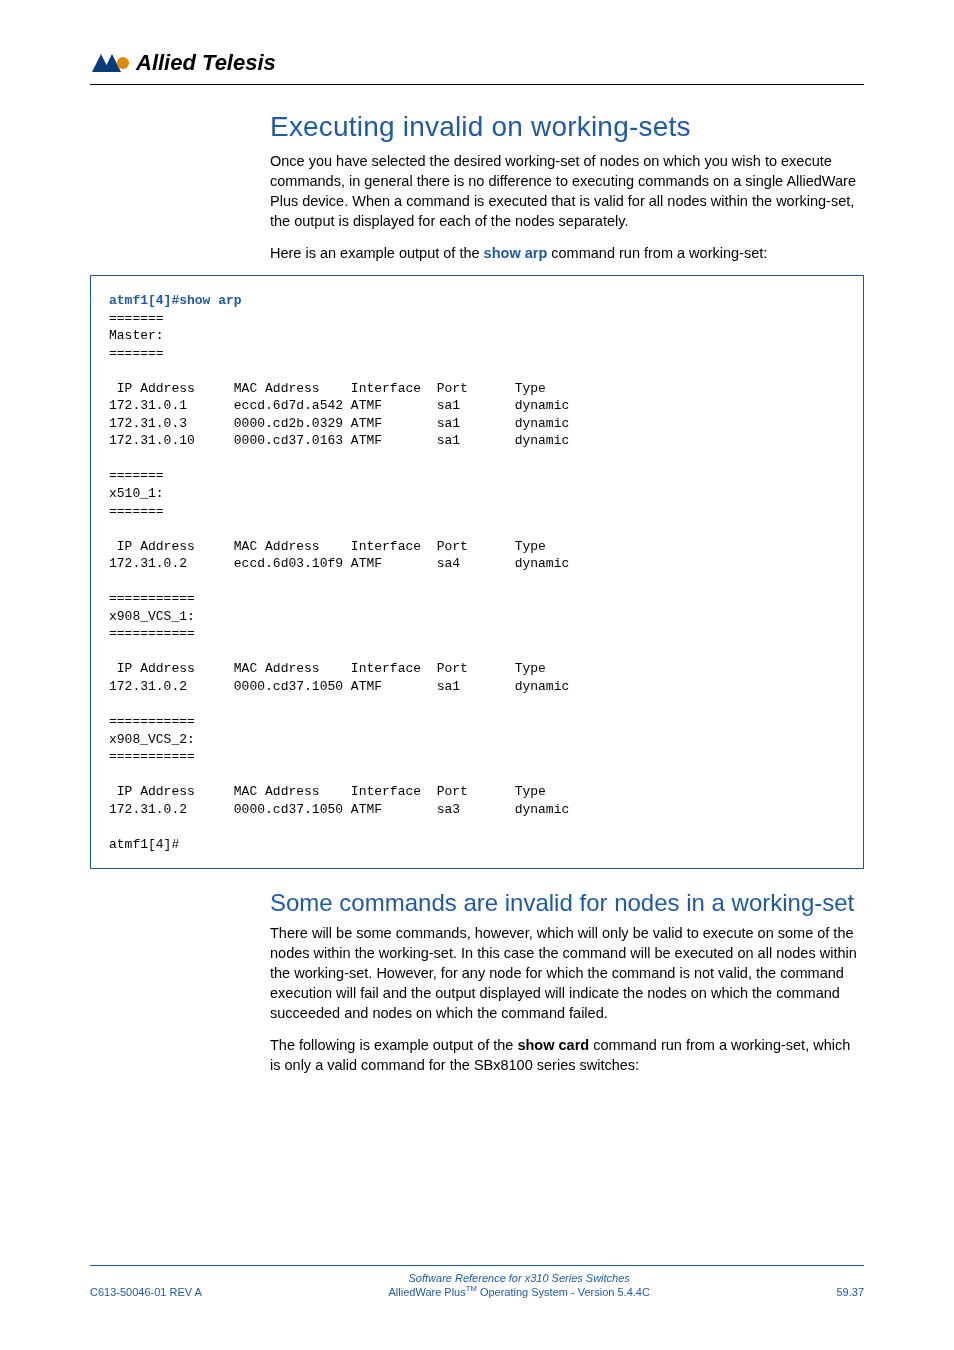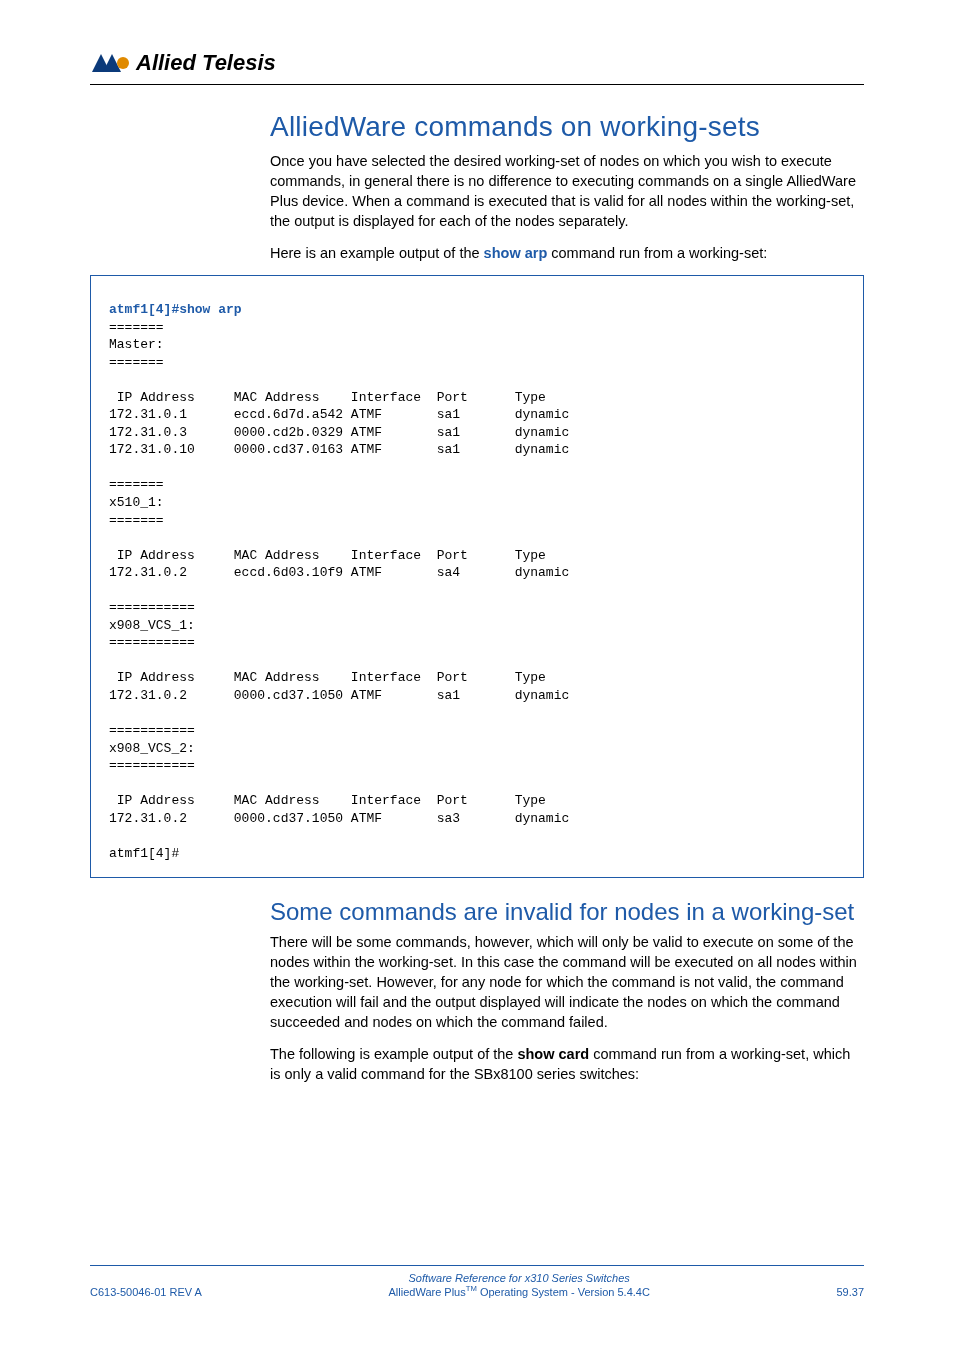--- a/index.html
+++ b/index.html
@@ -63,21 +63,21 @@
   }
   .cmd-link {
     color:#1e5aa8;
     font-weight:700;
     margin-top:38px;
   }
   .bold { font-weight:700; }
   .terminal-box {
     border:1px solid #1e5aa8;
     margin:6px 0 20px 0;
-    padding:25px 18px 14px 18px;
+    padding:16px 18px 14px 18px;
     font-family:"Courier New",Courier,monospace;
     font-size:13px;
     line-height:1.35;
     white-space:pre;
     color:#000;
     overflow:hidden;
   }
   .term-cmd { color:#1e5aa8; font-weight:bold; }
   .footer {
     position:absolute;
@@ -112,21 +112,21 @@
         <polygon points="2,20 11,2 20,20" fill="#0b3a7a"></polygon>
         <polygon points="13,20 22,2 31,20" fill="#0b3a7a"></polygon>
         <circle cx="33" cy="11" r="6" fill="#e08a00"></circle>
       </svg>
     </span>
     <span class="logo-text">Allied Telesis</span>
   </div>
   <hr class="top-rule">
 
   <div class="content-col">
-    <h1 class="sec-title">AlliedWare commands on working-sets</h1>
+    <h1 class="sec-title">Executing invalid on working-sets</h1>
     <p class="body">Once you have selected the desired working-set of nodes on which you wish to execute commands, in general there is no difference to executing commands on a single AlliedWare Plus device. When a command is executed that is valid for all nodes within the working-set, the output is displayed for each of the nodes separately.</p>
     <p class="body">
       <span>Here is an example output of the </span><span class="cmd-link">show arp</span><span> command run from a working-set:</span>
     </p>
   </div>
 
   <div class="terminal-box" id="terminal"><span class="term-cmd">atmf1[4]#show arp</span>
 =======
 Master:
 =======

